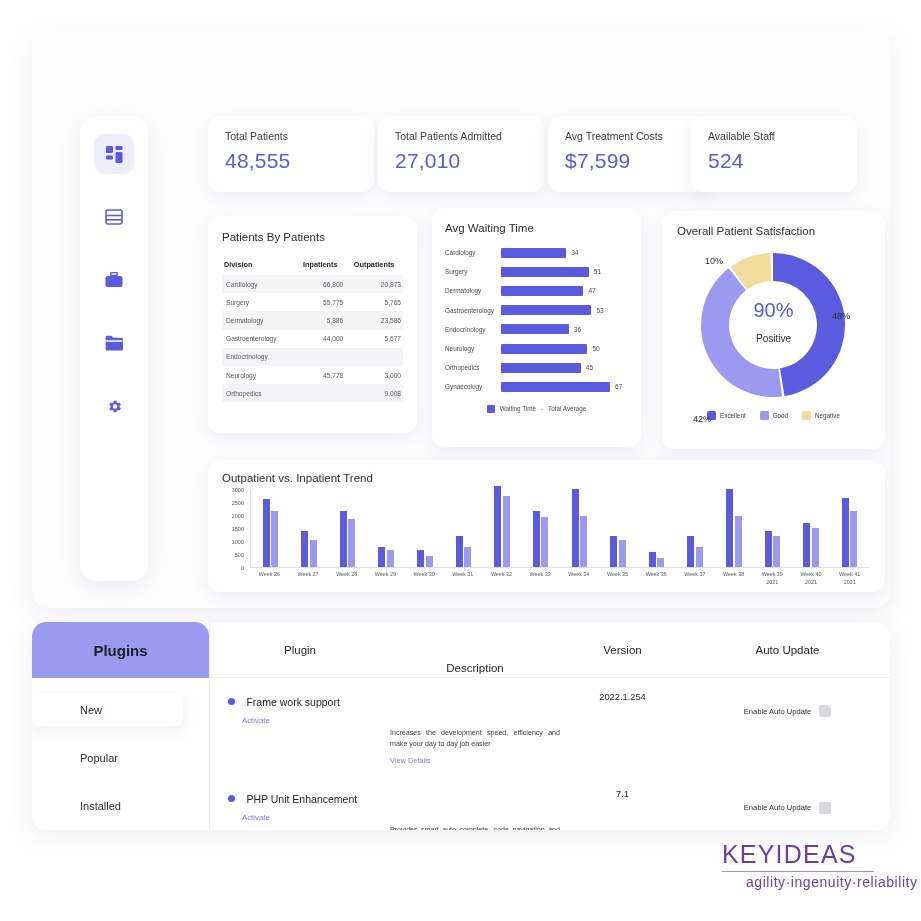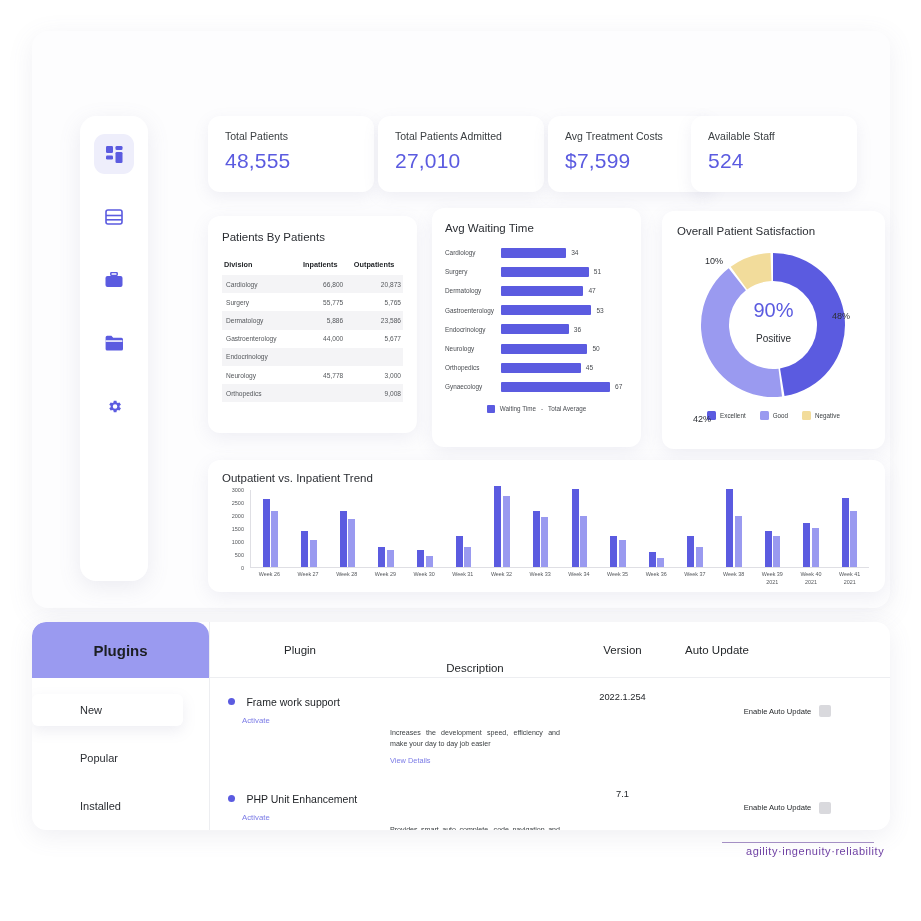--- a/index.html
+++ b/index.html
@@ -167,38 +167,38 @@
   }
   .pl-main { flex: 1; }
   .pl-thead {
     display:flex; height: 56px; align-items:center;
     border-bottom: 1px solid #edeef1; font-size: 11.5px; color:#25282b;
   }
   .pl-row { display:flex; padding: 14px 0 10px 0; }
   .c-plugin { width: 180px; padding-left: 18px; }
   .c-desc  { width: 170px; margin-top: 36px; }
   .c-ver   { width: 125px; text-align:center; }
-  .c-auto  { flex:1; text-align:left; }
+  .c-auto  { flex:1; text-align:center; }
   .pl-thead .c-plugin { text-align:center; padding-left:0; }
   .pl-thead .c-desc { text-align:center; }
   .plug-name { font-size: 10.5px; color:#1c1f23; font-weight:500; }
   .plug-dot { width:7px;height:7px;border-radius:50%;background:#5b5be0;display:inline-block;margin-right:7px;vertical-align:middle;}
   .activate { font-size: 7.8px; color:#7b7be6; margin-top:6px; margin-left:14px; }
   .desc-text { font-size: 7.1px; color:#3c4043; line-height:1.62; text-align:justify; }
   .view-details { font-size: 7.4px; color:#7b7be6; margin-top:5px; }
   .ver-text { font-size: 9.3px; color:#1c1f23; }
   .auto-wrap { display:flex; align-items:center; justify-content:center; gap:8px; margin-top: 13px;}
   .auto-label { font-size: 7.6px; color:#25282b; }
   .auto-box { width: 12px; height: 12px; background:#d9d9dd; border-radius:2px; }
 
   
   .logo { position:absolute; left: 722px; top: 840px; width: 152px; }
   .logo-main { font-size: 25px; letter-spacing: 1.2px; color:#6e3fa3; font-weight:400; }
   .logo-rule { height:1px; background:#a48fc4; margin: 2px 0 2px 0; }
-  .logo-tag { font-size: 11px; color:#6e3fa3; letter-spacing:.55px;padding-left:24px; }
+  .logo-tag { font-size: 14px; color:#6e3fa3; letter-spacing:.55px;padding-left:24px; }
 </style>
 </head>
 <body>
 
 <div class="page">
 
   <div class="shell">
 
 
     <div class="sidebar">
@@ -562,17 +562,18 @@
         <div class="auto-label">Enable Auto Update</div>
         <div class="auto-box"></div>
       </div>
     </div>
           </div>
         </div>
     </div>
   </div>
 
   <div class="logo">
+    <div class="logo-main">KEYIDEAS</div>
     <div class="logo-rule"></div>
     <div class="logo-tag">agility·ingenuity·reliability</div>
   </div>
 
 </div>
 
 </body></html>

